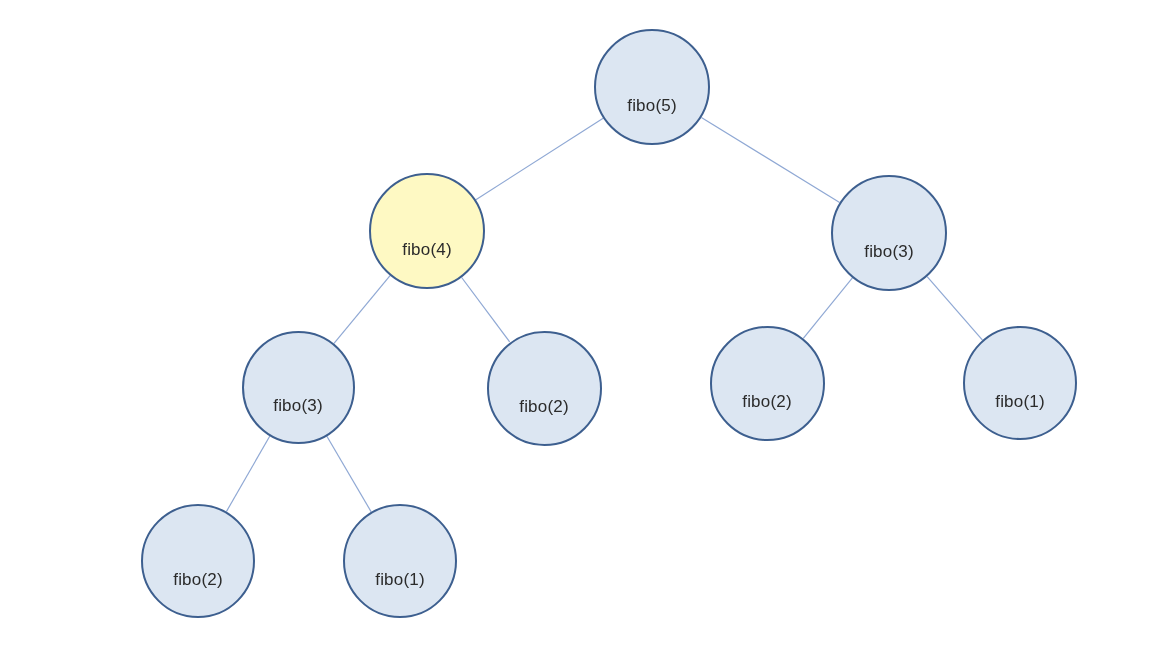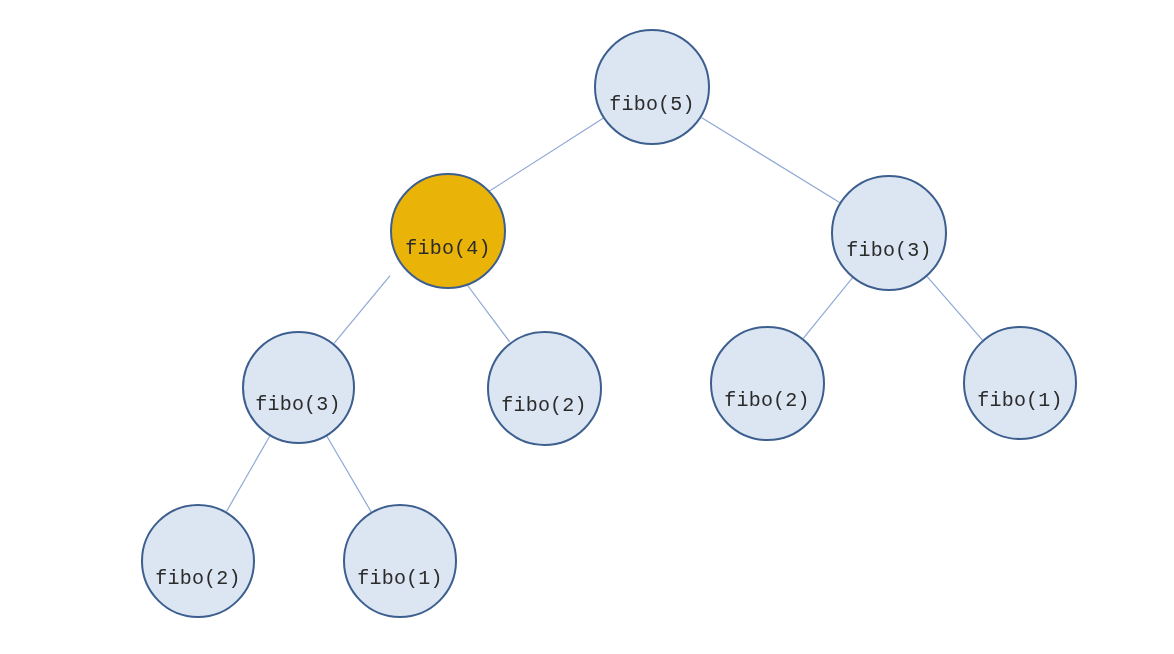--- a/index.html
+++ b/index.html
@@ -28,22 +28,22 @@
     position: absolute;
     box-sizing: border-box;
     border-radius: 50%;
     background: #dce6f2;
     border: 2.4px solid #3d5f8f;
     display: flex;
     align-items: center;
     justify-content: center;
   }
   .node-label {
-    font-family: Liberation Mono, monospace;
-    font-size: 20px;
+    font-family: Liberation Sans, sans-serif;
+    font-size: 17px;
     color: #2b2b2b;
     letter-spacing: 0.2px;
     line-height: 1;
     white-space: nowrap;
     margin-top: 36px;
   }
 </style>
 </head>
 <body>
 
@@ -55,21 +55,21 @@
       <line x1="461.65765137440377" y1="277.5064210750547" x2="509.6411214822721" y2="341.89449634800616" stroke="#8fa8d4" stroke-width="1.2"></line>
       <line x1="852.4030459930739" y1="277.99625492654843" x2="803.2814630241078" y2="338.3916438228183" stroke="#8fa8d4" stroke-width="1.2"></line>
       <line x1="927.1520131514859" y1="276.68551124215946" x2="982.505780178712" y2="340.06768722753293" stroke="#8fa8d4" stroke-width="1.2"></line>
       <line x1="269.8469610142796" y1="435.9862878351535" x2="226.40218092364714" y2="511.580205192854" stroke="#8fa8d4" stroke-width="1.2"></line>
       <line x1="326.57315173375173" y1="435.74243531051764" x2="371.17398851639206" y2="511.8262157044335" stroke="#8fa8d4" stroke-width="1.2"></line>
     </svg>
   <div id="node-layer">
       <div class="node" style="left: 594px; top: 29px; width: 116px; height: 116px; background: rgb(220, 230, 242); border-color: rgb(61, 95, 143);">
         <span class="node-label" style="color: rgb(43, 43, 43);">fibo(5)</span>
       </div>
-      <div class="node" style="left: 390px; top: 173px; width: 116px; height: 116px; background: #eab308; border-color: rgb(61, 95, 143); text-align: center;">
+      <div class="node" style="left: 369px; top: 173px; width: 116px; height: 116px; background: #fef9c3; border-color: rgb(61, 95, 143); text-align: center;">
         <span class="node-label" style="color: rgb(43, 43, 43);">fibo(4)</span>
       </div>
       <div class="node" style="left: 831px; top: 175px; width: 116px; height: 116px; background: rgb(220, 230, 242); border-color: rgb(61, 95, 143);">
         <span class="node-label" style="color: rgb(43, 43, 43);">fibo(3)</span>
       </div>
       <div class="node" style="left: 241.5px; top: 330.5px; width: 113px; height: 113px; background: rgb(220, 230, 242); border-color: rgb(61, 95, 143);">
         <span class="node-label" style="color: rgb(43, 43, 43);">fibo(3)</span>
       </div>
       <div class="node" style="left: 486.5px; top: 330.5px; width: 115px; height: 115px; background: rgb(220, 230, 242); border-color: rgb(61, 95, 143);">
         <span class="node-label" style="color: rgb(43, 43, 43);">fibo(2)</span>

